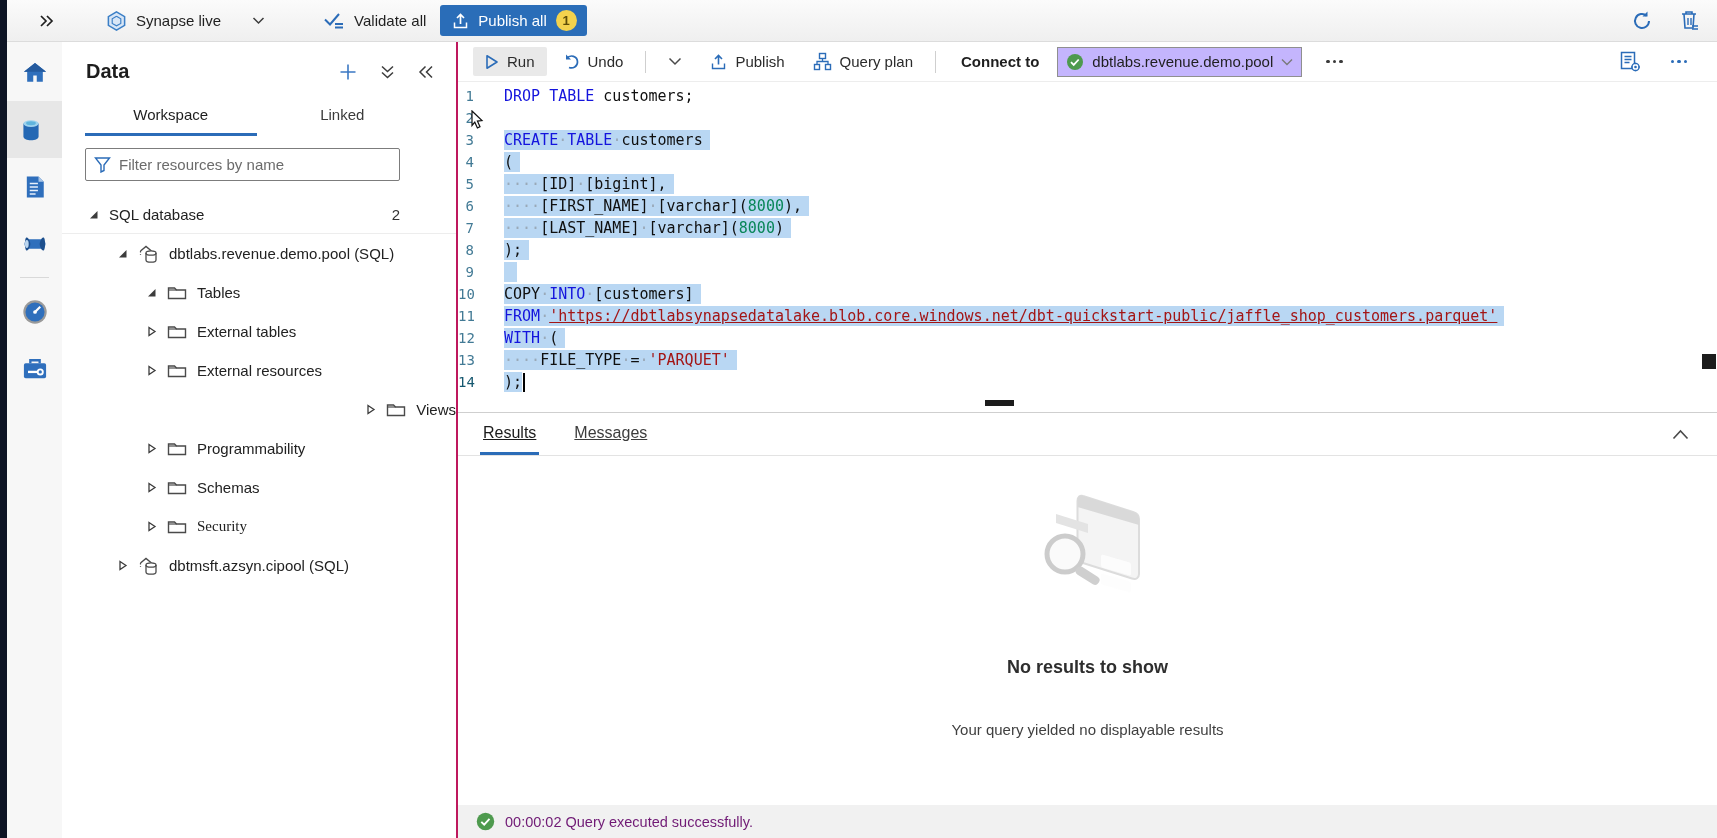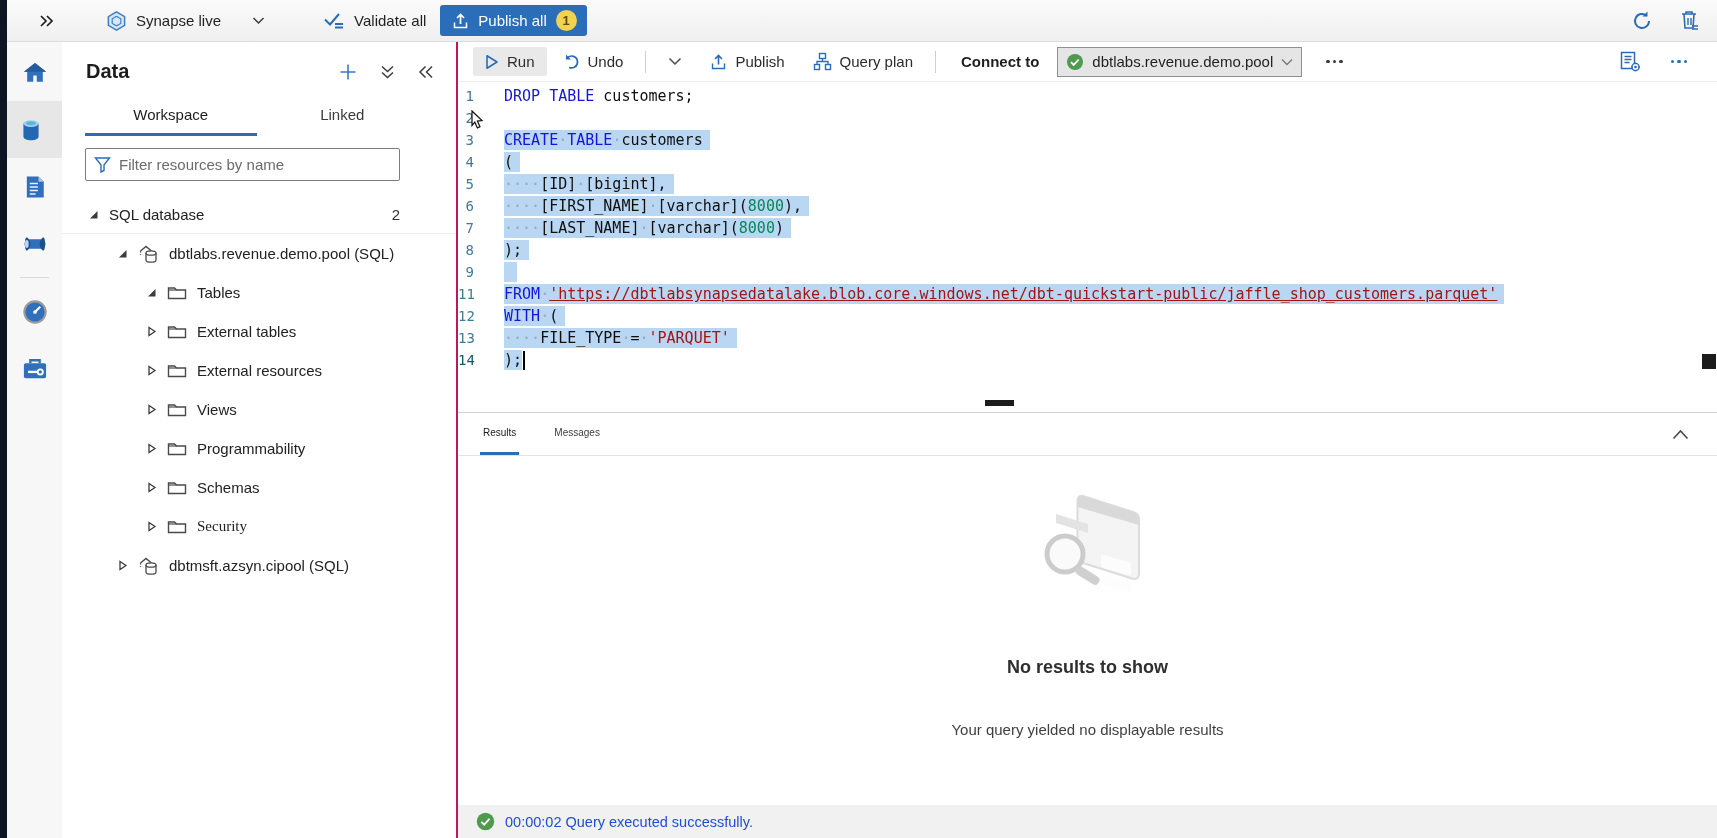--- a/index.html
+++ b/index.html
@@ -60,21 +60,21 @@
     border:1px solid #dedede; border-bottom:none; background:#fff; margin-bottom:-1px; cursor:pointer; }
   .doc-tab .t { font-size:15px; font-weight:bold; color:#1f1f1f; white-space:nowrap; }
   .dirty-dot { width:9px; height:9px; border-radius:50%; background:#1f1f1f; margin-left:18px; }
   .tabstrip-right { margin-left:auto; display:flex; align-items:center; gap:28px; padding-right:22px; }
 
   .toolbar { height:40px; flex:none; display:flex; align-items:center; padding-left:15px; gap:4px; border-bottom:1px solid #ededed; }
   .tool-btn { display:flex; align-items:center; gap:8px; padding:6px 12px; font-size:15px; color:#2b2b2b; border-radius:2px; cursor:pointer; white-space:nowrap; }
   .tool-btn.hover { background:#e9e9e9; }
   .tool-sep { width:1px; height:22px; background:#cfcfcf; margin:0 6px; }
   .connect-label { font-size:15px; font-weight:bold; color:#1f1f1f; margin:0 14px 0 15px; }
-  .pool-dd { height:30px; border:1px solid #8f8f8f; background:#e5e5e5; display:flex; align-items:center; gap:8px; padding:0 8px; cursor:pointer; }
+  .pool-dd { height:30px; border:1px solid #8f8f8f; background:#c4b5fd; display:flex; align-items:center; gap:8px; padding:0 8px; cursor:pointer; }
   .pool-dd .v { font-size:15px; color:#1f1f1f; white-space:nowrap; }
   .more-dots { display:flex; gap:3px; padding:8px 10px; cursor:pointer; }
   .more-dots i { width:3.5px; height:3.5px; border-radius:50%; background:#3a3a3a; }
   .more-dots.blue i { background:#2b6cb8; }
   .toolbar-right { margin-left:auto; display:flex; align-items:center; gap:20px; padding-right:20px; }
 
   
   .editor { height:330px; flex:none; position:relative; padding-top:3px; overflow:hidden; }
   .code-line { height:22px; display:flex; white-space:pre; align-items:center; }
   .line-num { flex:none; width:16px; text-align:right; font:14px "DejaVu Sans Mono", monospace; color:#427a95; }
@@ -88,32 +88,32 @@
   .tok-num { color:#098658; }
   .tok-str { color:#a31515; }
   .tok-strl { color:#a31515; text-decoration:underline; }
   .tok-ws { color:#9aa9b8; }
   .caret { display:inline-block; width:2px; height:19px; background:#000; margin-left:1px; }
   .vthumb { position:absolute; right:1px; top:272px; width:14px; height:15px; background:#1c1c1c; }
   .hthumb { position:absolute; left:527px; bottom:6px; width:29px; height:6px; background:#1c1c1c; }
 
   
   .results-header { height:44px; flex:none; border-top:1px solid #cfcfcf; display:flex; align-items:stretch; padding-left:22px; border-bottom:1px solid #e3e3e3; }
-  .res-tab { display:flex; align-items:center; font-size:10px; color:#3c3c3c; padding:0 3px; margin-right:32px;
-    border-bottom:3px solid transparent; cursor:pointer; }
+  .res-tab { display:flex; align-items:center; font-size:16px; color:#3c3c3c; padding:0 3px; margin-right:32px;
+    border-bottom:3px solid transparent; cursor:pointer;text-decoration:underline; }
   .res-tab.active { border-bottom-color:#2b6cb8; color:#1a1a1a; }
   .res-collapse { margin-left:auto; display:flex; align-items:center; padding-right:28px; cursor:pointer; }
   .results-body { flex:1; display:flex; flex-direction:column; align-items:center; min-height:0;gap:30px; }
   .empty-illust { margin-top:28px; }
   .empty-title { margin-top:18px; font-size:18px; font-weight:bold; color:#2e2e2e; }
   .empty-sub { margin-top:13px; font-size:15px; color:#3f3f3f; }
 
   
   .statusbar { height:33px; flex:none; background:#f1f1f1; display:flex; align-items:center; gap:10px; padding-left:18px; }
-  .status-text { font-size:14.5px; color:#1d4ed8; }
+  .status-text { font-size:14.5px; color:#701a75; }
 
   .mouse-cursor { position:absolute; left:470px; top:110px; z-index:30; pointer-events:none; }
 </style>
 </head>
 <body>
 
 <div class="app">
   <div class="edge-strip"></div>
 
   <div class="topbar">
@@ -329,21 +329,21 @@
               </svg>
             </span>
             <span class="tw">
               <svg width="20" height="17" viewBox="0 0 20 17">
                 <path d="M1.5 4.5v10h17v-8.5h-9l-2-2h-6z" fill="none" stroke="#4a4a4a" stroke-width="1.4"></path>
                 <path d="M1.5 6h8" stroke="#4a4a4a" stroke-width="1.2"></path>
               </svg>
             </span>
             <span class="tree-label">External resources</span>
           </div>
-          <div class="tree-row" style="padding-left: 84px;">
+          <div class="tree-row" style="padding-left: 84px; justify-content: flex-end;">
             <span class="tw">
               <svg width="11" height="11" viewBox="0 0 11 11">
                 <polygon points="3,1.5 9,5.5 3,9.5" fill="none" stroke="#3c3c3c" stroke-width="1.3"></polygon>
               </svg>
             </span>
             <span class="tw">
               <svg width="20" height="17" viewBox="0 0 20 17">
                 <path d="M1.5 4.5v10h17v-8.5h-9l-2-2h-6z" fill="none" stroke="#4a4a4a" stroke-width="1.4"></path>
                 <path d="M1.5 6h8" stroke="#4a4a4a" stroke-width="1.2"></path>
               </svg>
@@ -503,20 +503,21 @@
         <div>
             <div class="code-line"><span class="line-num">1</span><span class="line-content"><span><span class="tok-kw">DROP</span><span class="tok-p"> </span><span class="tok-kw">TABLE</span><span class="tok-p"> customers;</span></span></span></div>
             <div class="code-line"><span class="line-num">2</span><span class="line-content"><span></span></span></div>
             <div class="code-line"><span class="line-num">3</span><span class="line-content"><span class="sel"><span class="tok-kw">CREATE</span><span class="tok-ws">·</span><span class="tok-kw">TABLE</span><span class="tok-ws">·</span><span class="tok-p">customers</span></span></span></div>
             <div class="code-line"><span class="line-num">4</span><span class="line-content"><span class="sel"><span class="tok-p">(</span></span></span></div>
             <div class="code-line"><span class="line-num">5</span><span class="line-content"><span class="sel"><span class="tok-ws">····</span><span class="tok-p">[ID]</span><span class="tok-ws">·</span><span class="tok-p">[bigint],</span></span></span></div>
             <div class="code-line"><span class="line-num">6</span><span class="line-content"><span class="sel"><span class="tok-ws">····</span><span class="tok-p">[FIRST_NAME]</span><span class="tok-ws">·</span><span class="tok-p">[varchar](</span><span class="tok-num">8000</span><span class="tok-p">),</span></span></span></div>
             <div class="code-line"><span class="line-num">7</span><span class="line-content"><span class="sel"><span class="tok-ws">····</span><span class="tok-p">[LAST_NAME]</span><span class="tok-ws">·</span><span class="tok-p">[varchar](</span><span class="tok-num">8000</span><span class="tok-p">)</span></span></span></div>
             <div class="code-line"><span class="line-num">8</span><span class="line-content"><span class="sel"><span class="tok-p">);</span></span></span></div>
             <div class="code-line"><span class="line-num">9</span><span class="line-content"><span class="sel sel-empty"></span></span></div>
+            <div class="code-line"><span class="line-num">10</span><span class="line-content"><span class="sel"><span class="tok-p">COPY</span><span class="tok-ws">·</span><span class="tok-kw">INTO</span><span class="tok-ws">·</span><span class="tok-p">[customers]</span></span></span></div>
             <div class="code-line"><span class="line-num">11</span><span class="line-content"><span class="sel"><span class="tok-kw">FROM</span><span class="tok-ws">·</span><span class="tok-strl">'https://dbtlabsynapsedatalake.blob.core.windows.net/dbt-quickstart-public/jaffle_shop_customers.parquet'</span></span></span></div>
             <div class="code-line"><span class="line-num">12</span><span class="line-content"><span class="sel"><span class="tok-kw">WITH</span><span class="tok-ws">·</span><span class="tok-p">(</span></span></span></div>
             <div class="code-line"><span class="line-num">13</span><span class="line-content"><span class="sel"><span class="tok-ws">····</span><span class="tok-p">FILE_TYPE</span><span class="tok-ws">·</span><span class="tok-p">=</span><span class="tok-ws">·</span><span class="tok-str">'PARQUET'</span></span></span></div>
             <div class="code-line"><span class="line-num ln-active">14</span><span class="line-content"><span class="sel sel-end"><span class="tok-p">);</span></span><span class="caret"></span></span></div>
           </div>
         <div class="vthumb"></div>
         <div class="hthumb"></div>
       </div>
 
       <div class="results-header">

